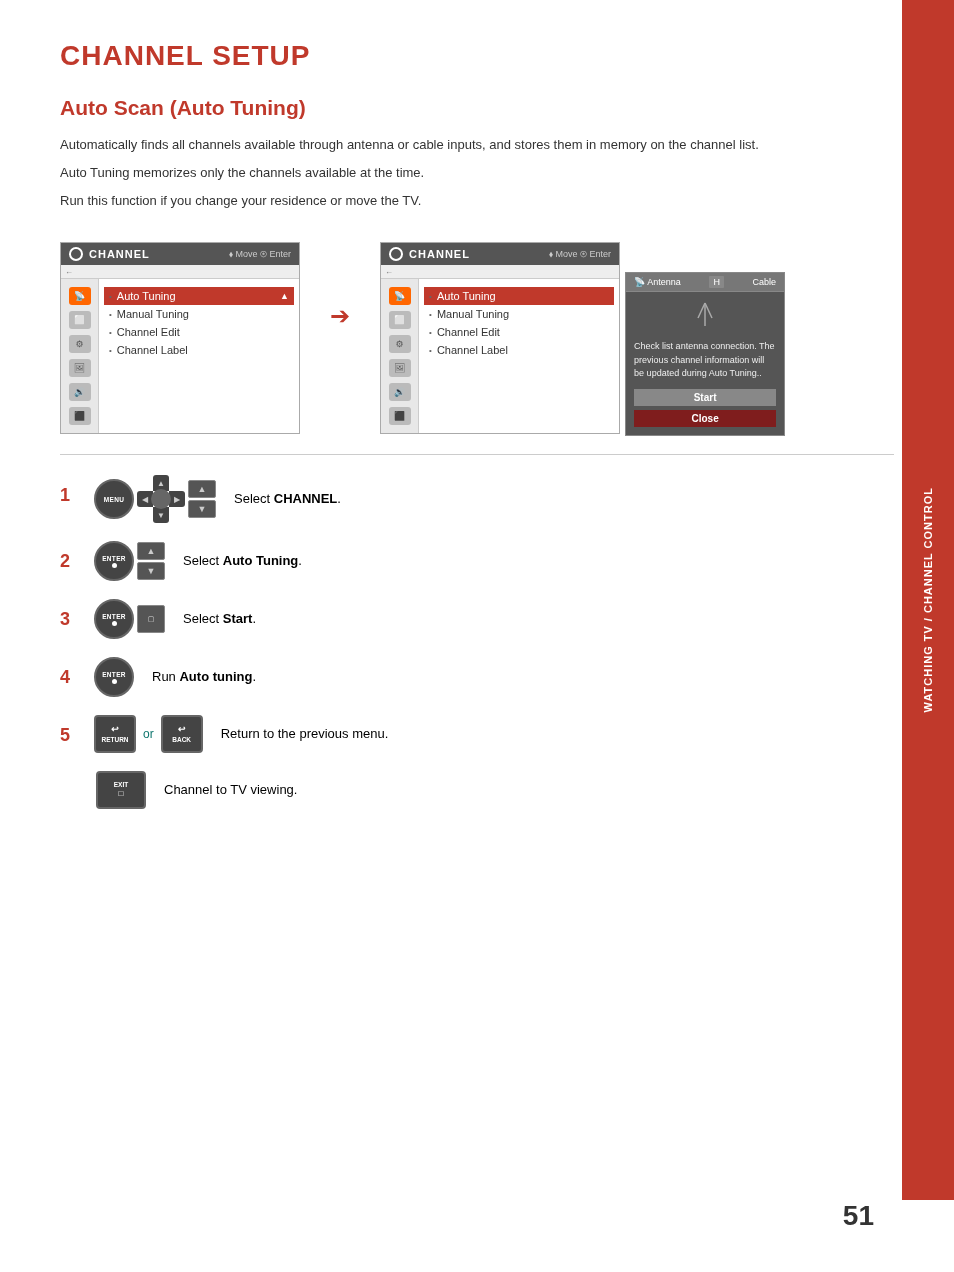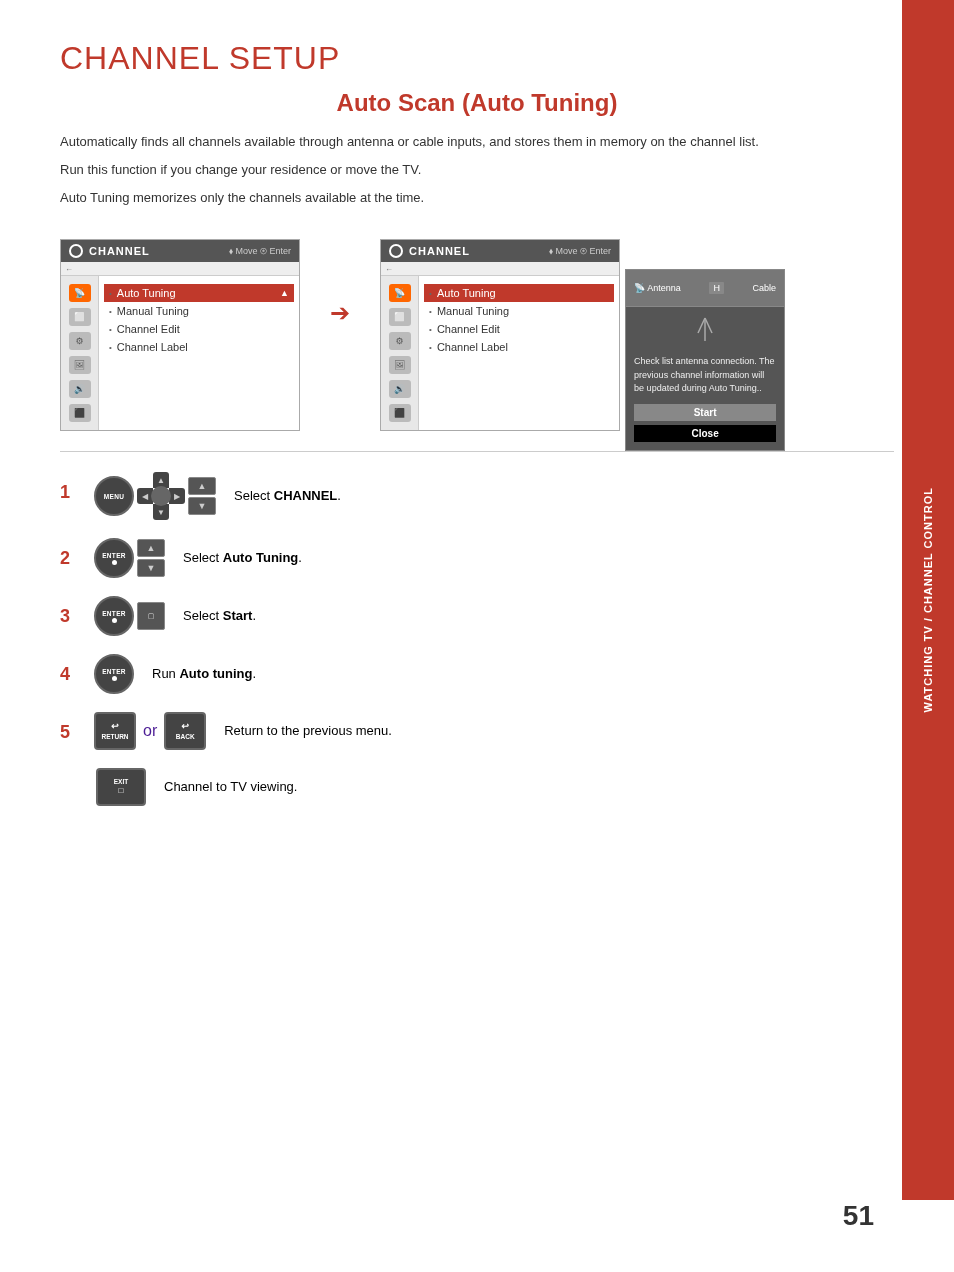--- a/index.html
+++ b/index.html
@@ -46,34 +46,33 @@
       position: absolute;
       bottom: 40px;
       right: 80px;
       font-size: 28px;
       font-weight: bold;
       color: #333;
     }
 
     
     .page-title {
-      font-size: 32px;
-      font-weight: normal;
+      font-size: 28px;
+      font-weight: bold;
       color: #c0392b;
-      margin-bottom: 12px;
+      margin-bottom: 24px;
       letter-spacing: 1px;
     }
 
     
     .section-subtitle {
-      font-size: 24px;
+      font-size: 21px;
       font-weight: bold;
       color: #c0392b;
       margin-bottom: 14px;
-      text-align: center;
     }
 
     
     .body-text {
       font-size: 13px;
       color: #333;
       line-height: 1.7;
       margin-bottom: 6px;
     }
 
@@ -198,21 +197,21 @@
       background: #555;
       border: 1px solid #888;
       font-size: 9.5px;
       color: #fff;
     }
     .popup-antenna-bar {
       display: flex;
       align-items: center;
       justify-content: space-between;
       background: #777;
-      padding: 12px 8px;
+      padding: 3px 8px;
       border-bottom: 1px solid #888;
     }
     .antenna-cable-label {
       font-size: 9px;
     }
     .popup-body-text {
       padding: 8px 8px 4px 8px;
       font-size: 9px;
       line-height: 1.5;
       color: #eee;
@@ -226,21 +225,21 @@
       font-size: 10px;
       font-weight: bold;
       cursor: pointer;
     }
     .popup-btn.start {
       background: #888;
       color: #fff;
       border: none;
     }
     .popup-btn.close {
-      background: #000000;
+      background: #7f1d1d;
       color: #fff;
       border: none;
       margin-bottom: 8px;
     }
 
     
     .divider {
       border: none;
       border-top: 1.5px solid #ccc;
       margin: 20px 0;
@@ -409,40 +408,40 @@
       align-items: center;
       justify-content: center;
       color: #fff;
       font-size: 6.5px;
       font-weight: bold;
       cursor: pointer;
       text-align: center;
       line-height: 1.3;
     }
     .or-text {
-      font-size: 16px;
-      color: #4c1d95;
+      font-size: 12px;
+      color: #0f766e;
     }
   </style>
 </head>
 <body>
 
 <div class="sidebar">
   <span class="sidebar-text">WATCHING TV / CHANNEL CONTROL</span>
 </div>
 
 <div class="main">
 
   <h1 class="page-title">CHANNEL SETUP</h1>
 
   <h2 class="section-subtitle">Auto Scan (Auto Tuning)</h2>
 
   <p class="body-text">Automatically finds all channels available through antenna or cable inputs, and stores them in memory on the channel list.</p>
+  <p class="body-text">Auto Tuning memorizes only the channels available at the time.</p>
   <p class="body-text">Run this function if you change your residence or move the TV.</p>
-  <p class="body-text">Auto Tuning memorizes only the channels available at the time.</p>
 
   <div class="screenshots-area">
 
     <div class="menu-panel">
       <div class="menu-panel-header">
         <div class="menu-panel-header-left">
           <span class="logo-circle"></span>
           <span class="menu-panel-header-title">CHANNEL</span>
         </div>
         <span class="menu-panel-nav">⬧ Move  ⊛ Enter</span>

